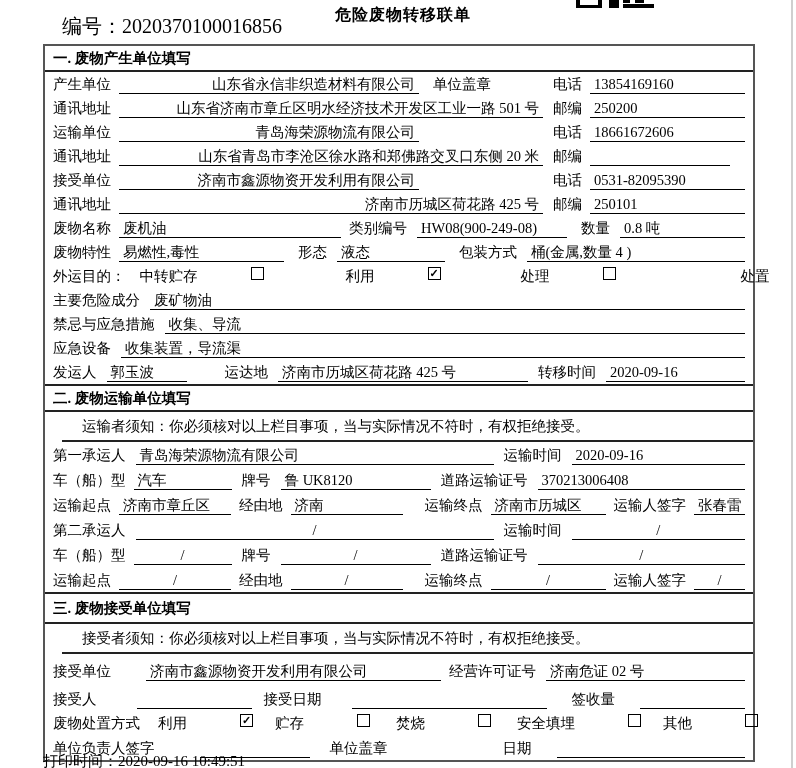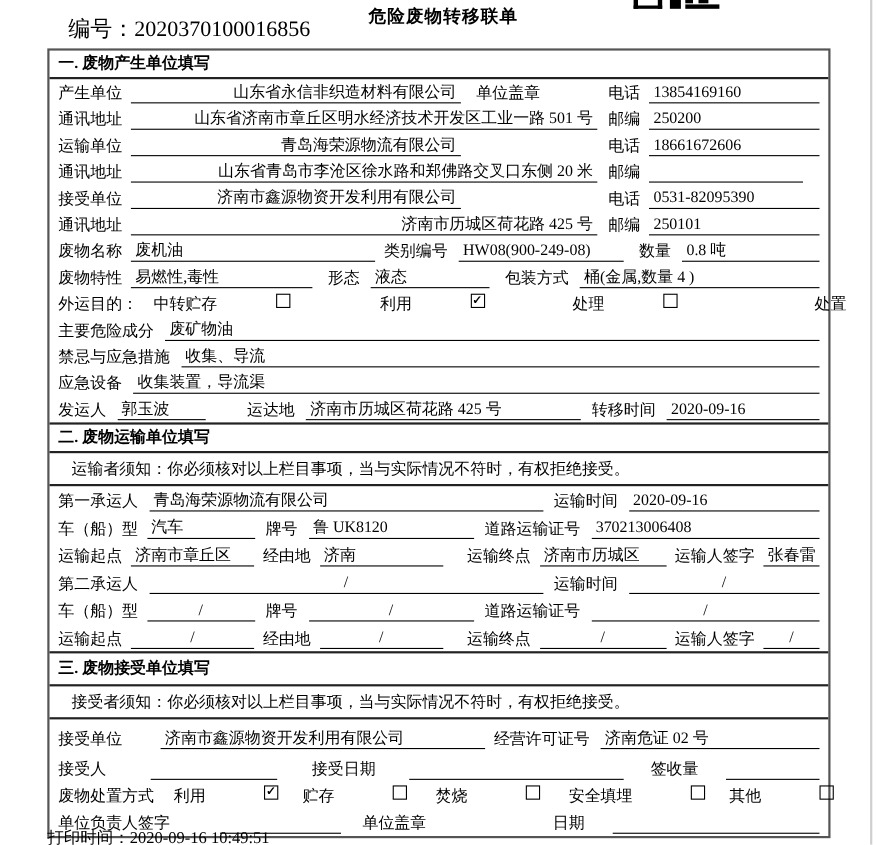--- a/index.html
+++ b/index.html
@@ -10,21 +10,21 @@
   }
   .serial{position:absolute;left:62px;top:13px;font-size:20px;white-space:nowrap;}
   .doc-title{position:absolute;left:335px;top:5px;font-size:16px;font-weight:bold;letter-spacing:1px;white-space:nowrap;}
   .qr{position:absolute;left:576px;top:0;width:78px;height:8px;}
   .qr i{position:absolute;background:#000;}
   .page-edge{position:absolute;left:791px;top:0;width:2px;height:768px;background:#cfcfcf;}
 
   .form{position:absolute;left:43px;top:44px;width:712px;border:2px solid #555;box-sizing:border-box;background:#fff;}
   .sec-head{height:24px;line-height:24px;font-weight:bold;padding:0 8px;border-bottom:2px solid #222;font-size:14.5px;white-space:nowrap;}
   .sec-head.topline{border-top:2px solid #222;}
-  .notice{height:28px;display:flex;align-items:center;padding:0 20px;border-bottom:2px solid #222;white-space:nowrap;}
+  .notice{height:28px;display:flex;align-items:center;padding:0 20px;border-bottom:2px solid #222;white-space:nowrap;margin-left:17px;}
   .row{display:flex;align-items:flex-end;height:24px;padding:0 8px 2px;box-sizing:border-box;}
   .lbl{white-space:nowrap;flex:none;}
   .u{border-bottom:1px solid #000;padding:0 4px;white-space:nowrap;overflow:hidden;min-height:18px;line-height:18px;box-sizing:border-box;flex:none;}
   .uc{text-align:center;}
   .g{flex:1 1 auto;}
   .lg{display:flex;align-items:flex-end;flex:none;text-align:right;}
   .opt{display:flex;align-items:flex-start;white-space:nowrap;gap:46px;}
   .cb{display:inline-block;width:11px;height:11px;border:1px solid #000;margin-left:7px;margin-bottom:2px;
       font-size:11px;line-height:11px;text-align:center;font-weight:bold;flex:none;}
   .ml8{margin-left:8px;}.ml10{margin-left:10px;}.ml14{margin-left:14px;}
@@ -233,21 +233,21 @@
   <div class="row" style="height:29px">
     <span class="lbl">接受单位</span>
     <span class="u" style="width:295px;margin-left:35px">济南市鑫源物资开发利用有限公司</span>
     <span class="lbl ml8">经营许可证号</span>
     <span class="u g ml10">济南危证 02 号</span>
   </div>
 
   <div class="row" style="height:28px">
     <span class="lbl">接受人</span>
     <span class="u" style="width:115px;margin-left:40px"></span>
-    <span class="lbl" style="margin-left:32px">接受日期</span>
+    <span class="lbl" style="margin-left:12px">接受日期</span>
     <span class="u" style="width:195px;margin-left:30px"></span>
     <span class="lbl" style="margin-left:25px">签收量</span>
     <span class="u g" style="margin-left:25px"></span>
   </div>
 
   <div class="row">
     <span class="lbl">废物处置方式</span>
     <span class="opt" style="margin-left:18px">
       <span>利用</span>
       <span class="cb">✓</span>

